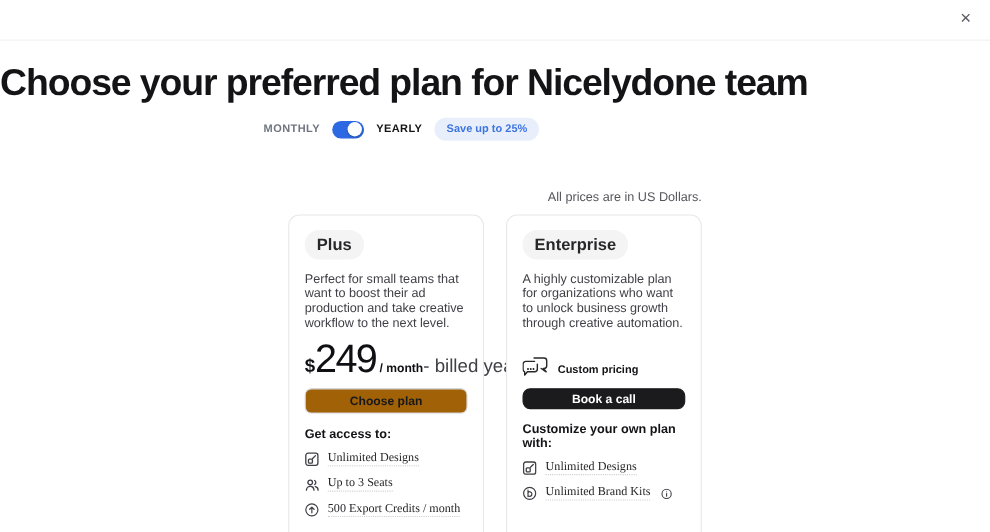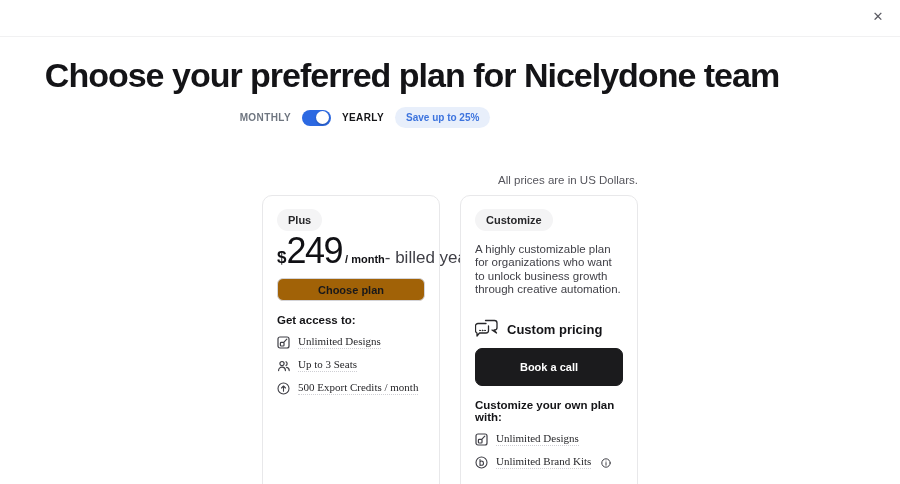--- a/index.html
+++ b/index.html
@@ -1,47 +1,47 @@
 <!DOCTYPE html>
 <html><head>
 <meta charset="utf-8">
 <style>
   * { margin:0; padding:0; box-sizing:border-box; }
   html,body { width:900px; height:484px; overflow:hidden; background:#ffffff;
     font-family:"Liberation Sans","DejaVu Sans",sans-serif; color:#18181b; }
   .topbar { position:absolute; left:0; top:0; width:900px; height:37px; border-bottom:1px solid #f1f1f2; background:#fff; }
   .close-btn { position:absolute; top:7px; right:13px; width:18px; height:18px; display:flex; align-items:center; justify-content:center;
     font-size:13px; color:#5b5b63; cursor:pointer; line-height:1; }
-  .title { position:absolute; left:0; top:56px; width:824px; text-align:center;
+  .title { position:absolute; left:0; top:56px; width:824px; text-align:left;
     font-size:34px; font-weight:800; letter-spacing:-1px; color:#141417; }
   .toggle-row { position:absolute; left:0; top:107px; width:730px; display:flex; align-items:center; justify-content:center; gap:11px; }
   .toggle-monthly { font-size:10px; font-weight:700; letter-spacing:.4px; color:#6f7680; cursor:pointer; }
   .toggle-yearly { font-size:10px; font-weight:800; letter-spacing:.4px; color:#141417; cursor:pointer; }
   .switch { position:relative; width:29px; height:16px; border-radius:8px; cursor:pointer; }
   .switch .knob { position:absolute; top:1.5px; right:1.5px; width:13px; height:13px; border-radius:50%; background:#fff;
     box-shadow:0 1px 2px rgba(0,0,0,.25); }
   .save-badge { font-size:10px; font-weight:600; padding:5px 11px; border-radius:12px; }
   .currency-note { position:absolute; top:174px; right:262px; font-size:11.5px; color:#55555c; }
   .cards { position:absolute; left:262px; top:195px; display:flex; gap:20px; }
   .card { width:178px; height:400px; background:#fff; border:1px solid #e8e8ea; border-radius:10px; padding:13px 14px; }
   .plan-badge { display:inline-block; background:#f4f4f5; border-radius:999px; padding:5px 11px;
-    font-size:11px; font-weight:700; color:#27272a; }
+    font-size:15px; font-weight:700; color:#27272a; }
   .plan-desc { margin-top:12px; height:58px; font-size:11.5px; line-height:13.4px; color:#3f3f46; }
   .price-area { height:38px; display:flex; align-items:flex-end; }
   .price-line { display:flex; align-items:baseline; white-space:nowrap; }
   .price-currency { font-size:17px; font-weight:700; color:#101014; }
   .price-amount { font-size:36px; font-weight:400; letter-spacing:-1.5px; color:#101014; line-height:1; }
   .price-period { font-size:11px; font-weight:800; color:#101014; margin-left:3px; }
   .price-note { font-size:17px; color:#3f3f46; }
   .custom-pricing { display:flex; align-items:flex-end; gap:8px; }
-  .custom-pricing-label { font-size:13px; font-weight:700; color:#141417; padding-bottom:2px; }
+  .custom-pricing-label { font-size:10px; font-weight:700; color:#141417; padding-bottom:2px; }
   .cta { margin-top:9px; width:100%; height:23px; display:flex; align-items:center; justify-content:center;
     font-size:11px; font-weight:700; border-radius:6px; cursor:pointer; }
   .cta.outline { background:#a16207; border:1px solid #d4d4d8; color:#18181b; }
-  .cta.solid { background:#1b1b1d; border:1px solid #1b1b1d; color:#ffffff; height:38px; border-radius:7px; }
+  .cta.solid { background:#1b1b1d; border:1px solid #1b1b1d; color:#ffffff; height:19px; border-radius:7px; }
   .features-heading { margin-top:13px; font-size:11.5px; font-weight:800; color:#141417; }
   .feature-row { margin-top:9px; height:14px; display:flex; align-items:center; gap:8px; }
   .feature-row svg { flex:0 0 auto; }
   .feature-label { font-size:11px; color:#27272a; border-bottom:1px dotted #cfcfd4; padding-bottom:1px; white-space:nowrap;font-family:Liberation Serif, serif; }
   .info-dot { margin-left:2px; display:inline-flex; transform:translateY(1px); cursor:pointer; }
 </style>
 </head>
 <body>
 
 <svg width="0" height="0" style="position:absolute">
@@ -93,20 +93,21 @@
   <span class="toggle-yearly">YEARLY</span>
   <span class="save-badge" id="save-badge" style="background: rgb(232, 239, 251); color: rgb(61, 116, 222);">Save up to 25%</span>
 </div>
 
 <div class="currency-note">All prices are in US Dollars.</div>
 
 <div class="cards">
 
   <div class="card">
     <span class="plan-badge">Plus</span>
+    <p class="plan-desc">Perfect for small teams that want to boost their ad production and take creative workflow to the next level.</p>
     <div class="price-area">
       <div class="price-line">
         <span class="price-currency">$</span>
           <span class="price-amount">249</span>
           <span class="price-period">/ month</span>
           <span class="price-note">- billed yearly</span>
       </div>
     </div>
     <div class="cta outline">Choose plan</div>
     <div class="features-heading">Get access to:</div>
@@ -126,21 +127,21 @@
     <div class="feature-row">
       <svg width="13" height="13" viewBox="0 0 13 13">
           <use href="#i-export"></use>
         </svg>
       <span class="feature-label">500 Export Credits / month</span>
     </div>
     
   </div>
 
   <div class="card">
-    <span class="plan-badge">Customize</span>
+    <span class="plan-badge">Enterprise</span>
     <p class="plan-desc">A highly customizable plan for organizations who want to unlock business growth through creative automation.</p>
     <div class="price-area">
       <div class="custom-pricing">
         <svg width="24" height="21" viewBox="0 0 24 21">
             <use href="#i-chat"></use>
           </svg>
         <span class="custom-pricing-label">Custom pricing</span>
       </div>
     </div>
     <div class="cta solid">Book a call</div>

